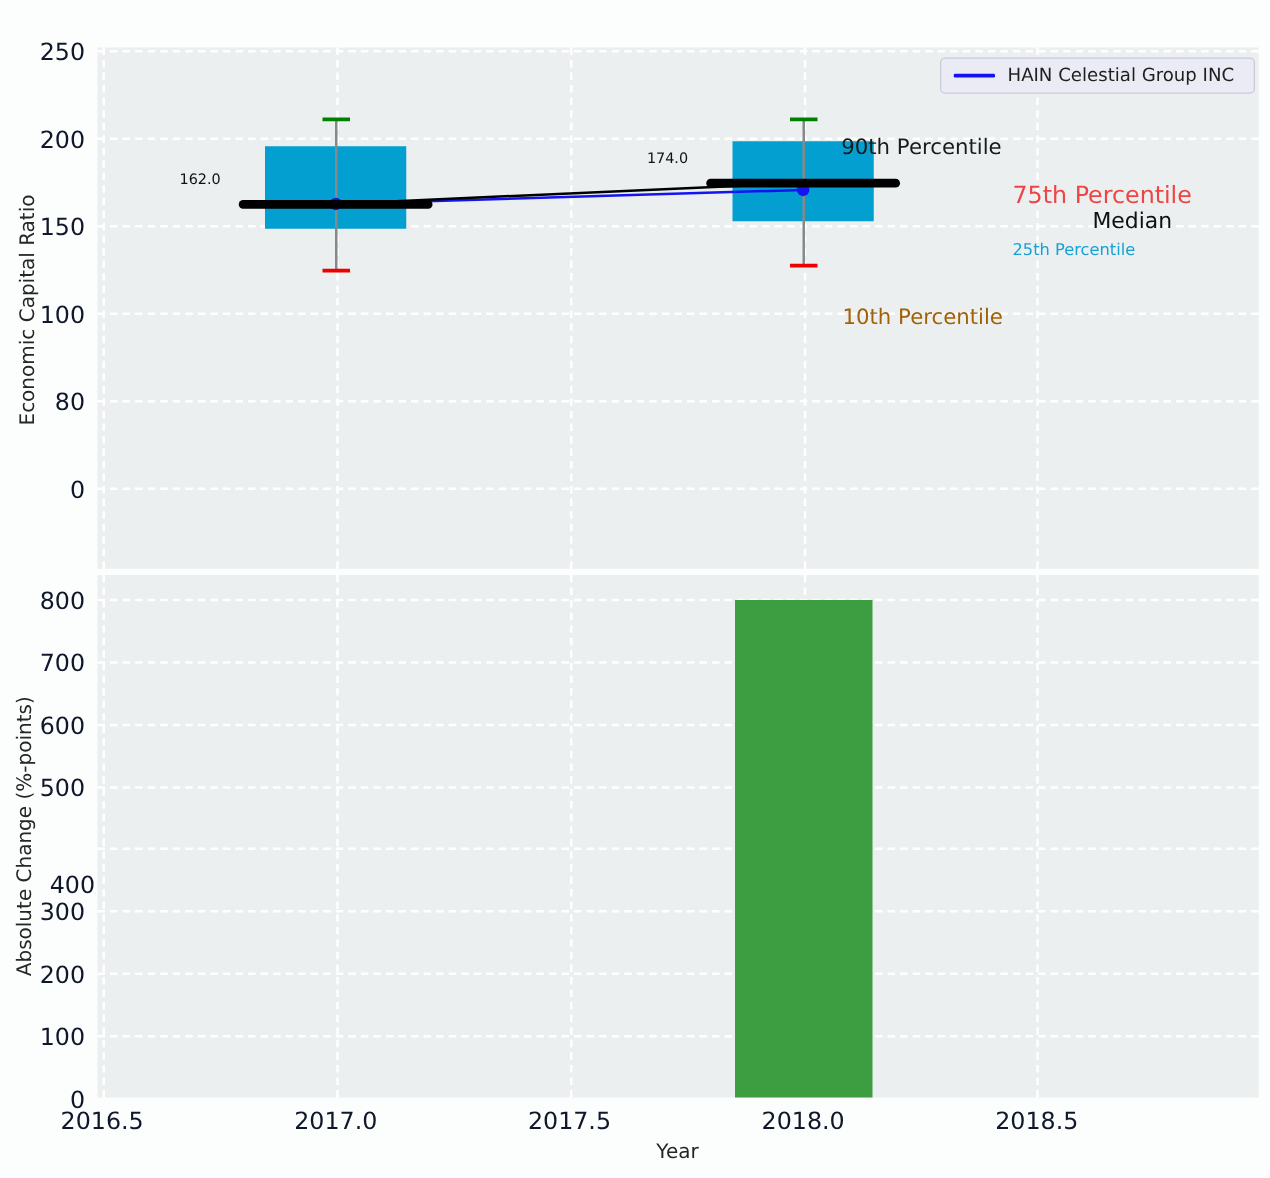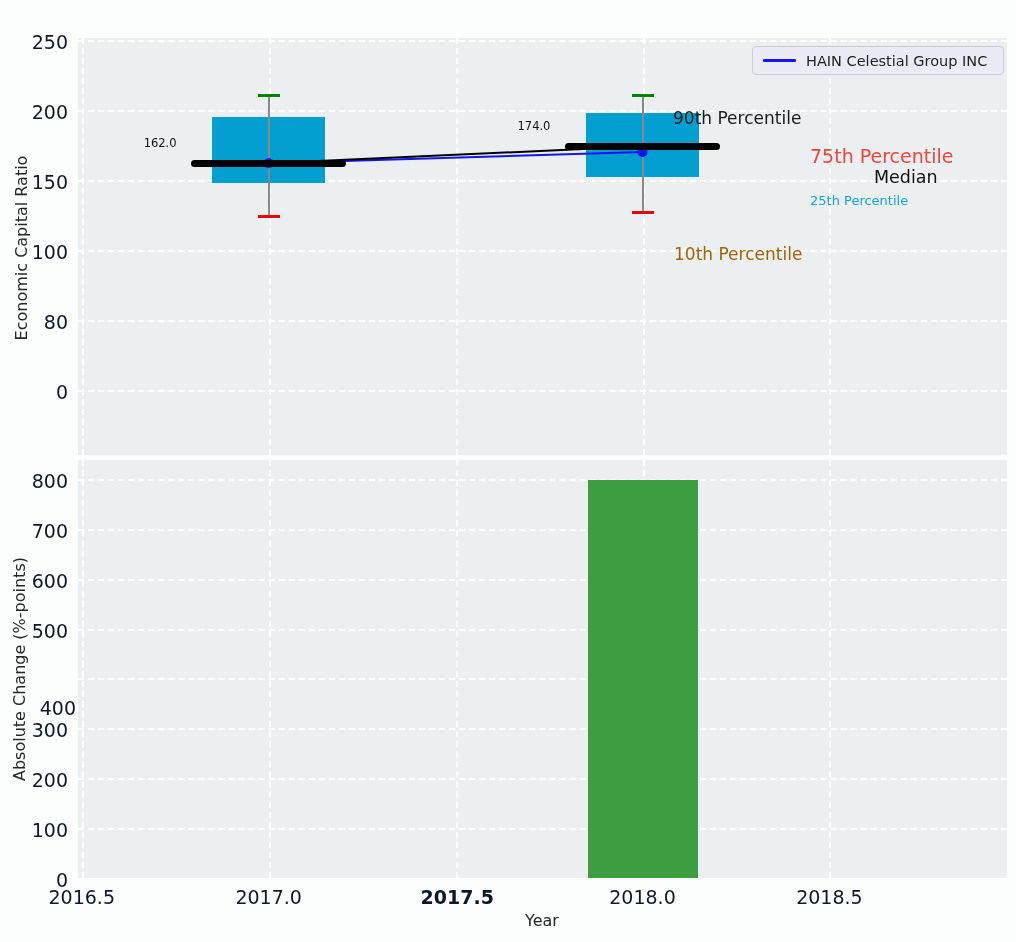--- a/index.html
+++ b/index.html
@@ -109,21 +109,21 @@
     <div class="tick ytick" style="left: 8px; top: 819.119px; width: 60px;">100</div>
     <div class="tick ytick" style="left: 8px; top: 769.239px; width: 60px;">200</div>
     <div class="tick ytick" style="left: 8px; top: 719.358px; width: 60px;">300</div>
     <div class="tick ytick" style="left: 16px; top: 669.477px; width: 60px; margin-top: 28px;">400</div>
     <div class="tick ytick" style="left: 8px; top: 619.597px; width: 60px;">500</div>
     <div class="tick ytick" style="left: 8px; top: 569.716px; width: 60px;">600</div>
     <div class="tick ytick" style="left: 8px; top: 519.835px; width: 60px;">700</div>
     <div class="tick ytick" style="left: 8px; top: 469.955px; width: 60px;">800</div>
     <div class="tick xtick" style="left: 46.7384px; top: 886px;">2016.5</div>
     <div class="tick xtick" style="left: 233.66px; top: 886px;">2017.0</div>
-    <div class="tick xtick" style="left: 420.581px; top: 886px; font-weight: bold;">2017.5</div>
+    <div class="tick xtick" style="left: 420.581px; top: 886px;">2017.5</div>
     <div class="tick xtick" style="left: 607.503px; top: 886px;">2018.0</div>
     <div class="tick xtick" style="left: 794.425px; top: 886px;">2018.5</div>
     <div class="annot" style="left: 143.66px; top: 136.142px; text-align: center;">162.0</div>
     <div class="annot" style="left: 517.503px; top: 119.344px;">174.0</div>
     <div class="pct-label" style="left: 673px; top: 74px; font-size: 17px; color: rgb(26, 26, 26);">90th Percentile</div>
     <div class="pct-label" style="left: 810px; top: 111px; font-size: 19px; color: #ef4444;">75th Percentile</div>
     <div class="pct-label" style="left: 874px; top: 133px; font-size: 17.5px; color: rgb(17, 17, 17);">Median</div>
     <div class="pct-label" style="left: 810px; top: 159px; font-size: 13px; color: rgb(23, 162, 212);">25th Percentile</div>
     <div class="pct-label" style="left: 674px; top: 210px; font-size: 17px; color: #a16207;">10th Percentile</div>
   </div>

